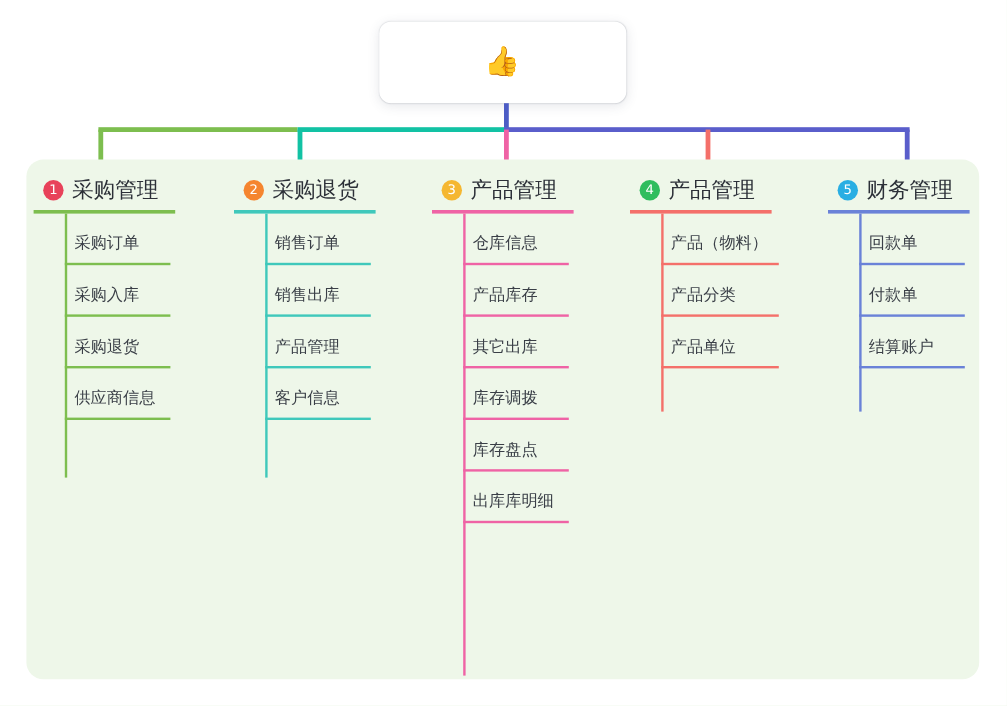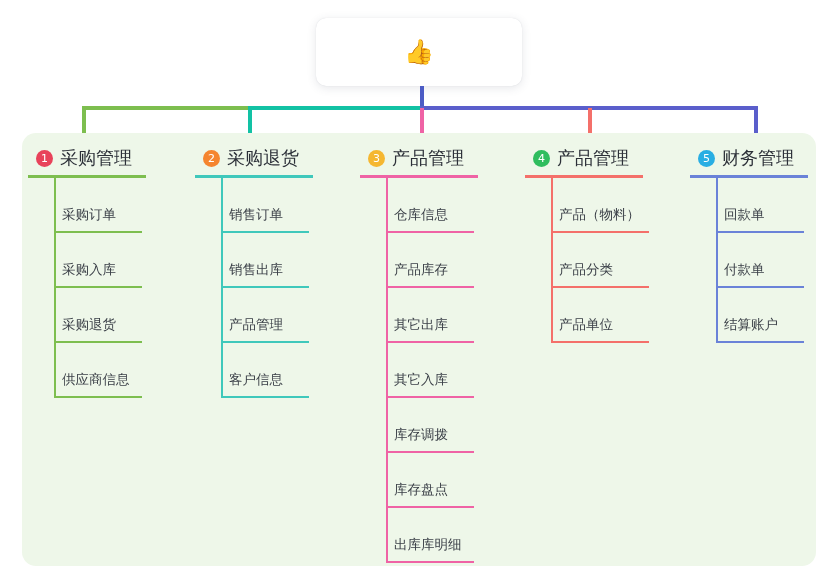--- a/index.html
+++ b/index.html
@@ -121,21 +121,21 @@
     margin-top: 0;
   }
   .trunk {
     position: absolute;
     left: 26px;
     top: 0;
     width: 2px;
   }
   .leaf {
     position: relative;
-    height: 55px;
+    height: 43px;
     box-sizing: border-box;
   }
   .leaf-label {
     position: absolute;
     left: 34px;
     bottom: 9px;
     font-size: 13.5px;
     color: #3a3f47;
     white-space: nowrap;
   }
@@ -239,24 +239,20 @@
           </div>
           <div class="leaf">
             <span class="leaf-label">产品库存</span>
             <div class="leaf-rule" style="width: 88px; background: rgb(239, 99, 165);"></div>
           </div>
           <div class="leaf">
             <span class="leaf-label">其它出库</span>
             <div class="leaf-rule" style="width: 88px; background: rgb(239, 99, 165);"></div>
           </div>
           <div class="leaf">
-            <span class="leaf-label">其它入库</span>
-            <div class="leaf-rule" style="width: 88px; background: rgb(239, 99, 165);"></div>
-          </div>
-          <div class="leaf">
             <span class="leaf-label">库存调拨</span>
             <div class="leaf-rule" style="width: 88px; background: rgb(239, 99, 165);"></div>
           </div>
           <div class="leaf">
             <span class="leaf-label">库存盘点</span>
             <div class="leaf-rule" style="width: 88px; background: rgb(239, 99, 165);"></div>
           </div>
           <div class="leaf">
             <span class="leaf-label">出库库明细</span>
             <div class="leaf-rule" style="width: 88px; background: rgb(239, 99, 165);"></div>

